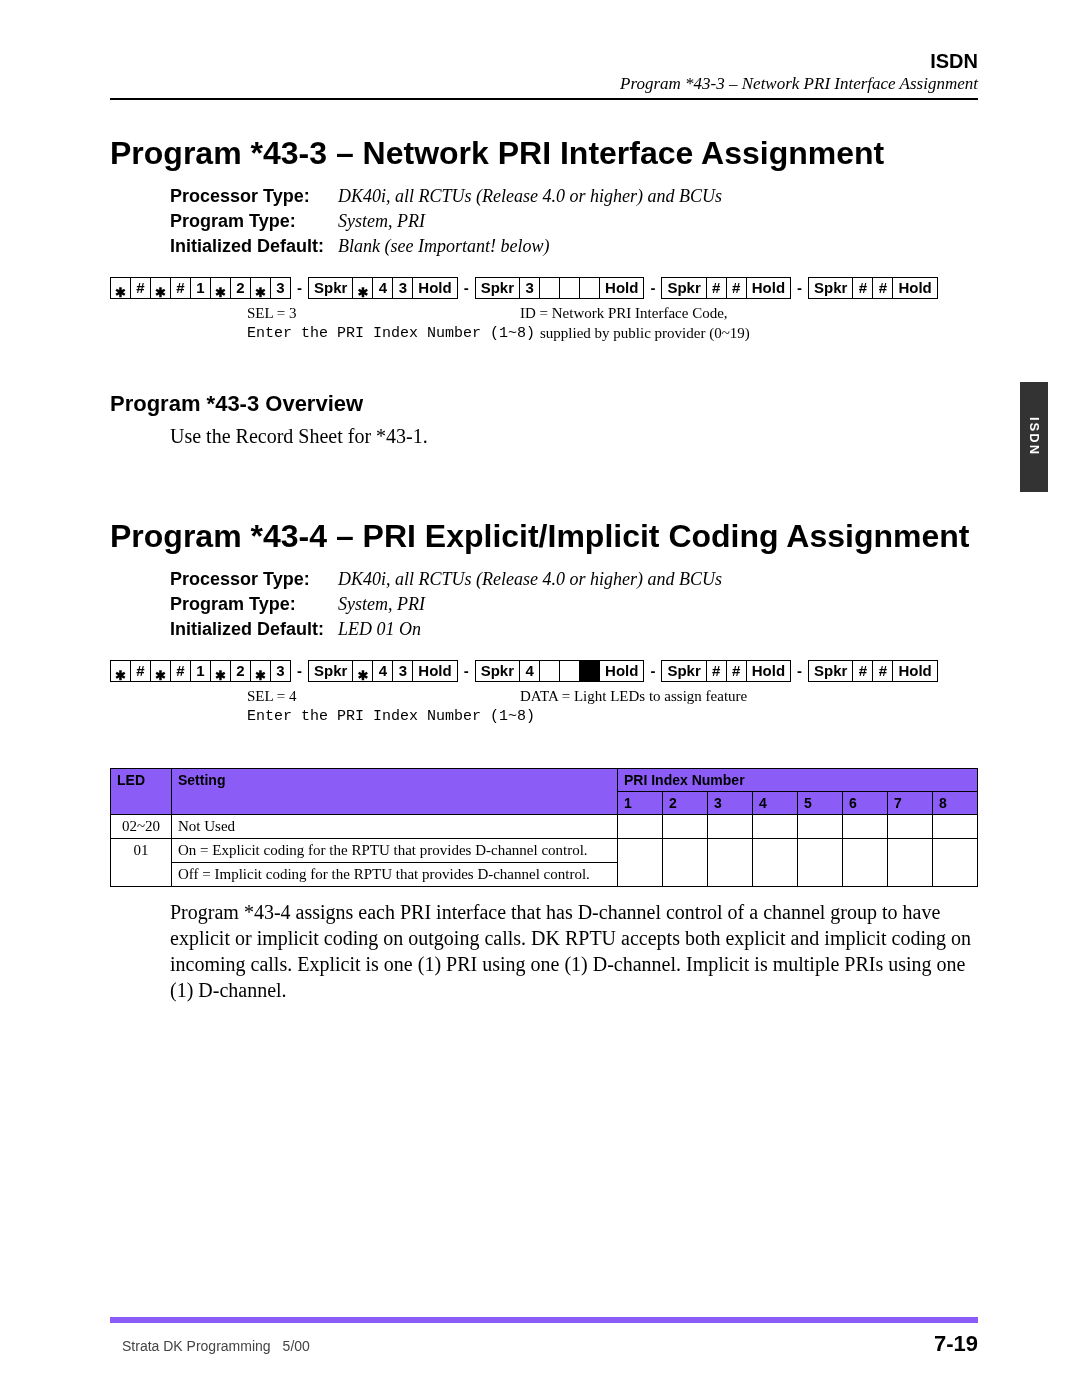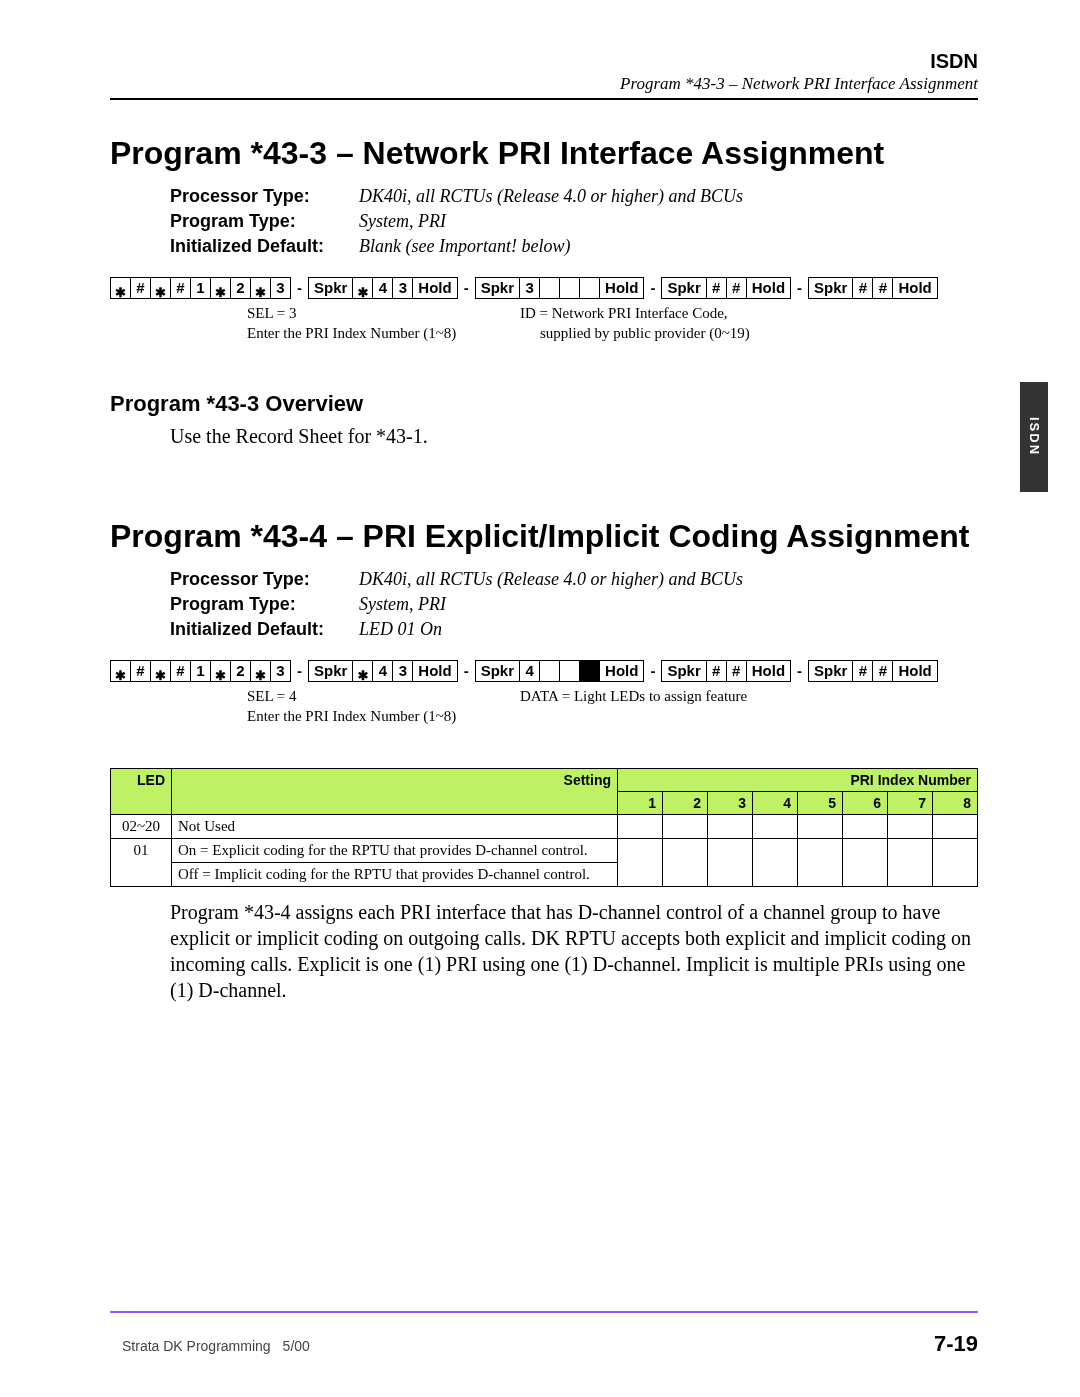--- a/index.html
+++ b/index.html
@@ -4,21 +4,21 @@
 <style>
   html,body{margin:0;padding:0;background:#fff;color:#000;font-family:"Times New Roman",serif;}
   .page{width:1048px;height:1397px;box-sizing:border-box;padding:50px 70px 40px 110px;position:relative;}
   .hdr{border-bottom:2px solid #000;padding-bottom:4px;margin-bottom:36px;}
   .hdr-line1{font:bold 20px Arial,Helvetica,sans-serif;text-align:right;}
   .hdr-line2{font:italic 17px "Times New Roman",serif;text-align:right;margin-top:1px;}
   .h1{font:bold 32px Arial,Helvetica,sans-serif;margin:0 0 14px 0;line-height:1.12;}
   .meta{margin-left:60px;font-size:18px;}
   .meta-row{display:flex;margin-bottom:4px;}
   .meta-lbl{font:bold 18px Arial,Helvetica,sans-serif;width:168px;flex-shrink:0;}
-  .meta-val{font:italic 18px "Times New Roman",serif;margin-left:21px;}
+  .meta-val{font:italic 18px "Times New Roman",serif;}
   .h2{font:bold 22px Arial,Helvetica,sans-serif;margin:28px 0 6px 0;}
   .para{font-size:20px;line-height:1.3;margin:6px 0 6px 60px;}
   .spacer{height:64px;}
   .spacer2{height:6px;}
 
   
   .kseq-wrap{margin-top:20px;}
   .kseq{display:flex;align-items:center;flex-wrap:nowrap;font:bold 15px Arial,Helvetica,sans-serif;}
   .keys{display:flex;border:1.5px solid #000;}
   .key{width:19px;height:20px;line-height:20px;text-align:center;border-right:1.5px solid #000;font-weight:bold;}
@@ -27,38 +27,38 @@
   .wkey:last-child{border-right:none;}
   .dash{margin:0 6px;font-weight:bold;}
   .blank{background:#fff;}
   .black{background:#000;color:#000;}
   .star{font-size:13px;position:relative;top:4px;}
 
   
   .anno{position:relative;height:64px;font-size:15px;font-family:"Times New Roman",serif;}
   .anno div{position:absolute;}
   .l1{left:137px;top:6px;}
-  .l2{left:137px;top:26px;}
+  .l2{left:137px;top:26px;font-family:Liberation Mono, monospace;}
   .r1{left:410px;top:6px;}
   .r2{left:430px;top:26px;}
 
   
   .sidetab{position:absolute;right:0;top:382px;width:28px;height:110px;background:#333;color:#fff;font:bold 13px Arial,Helvetica,sans-serif;display:flex;align-items:center;justify-content:center;}
   .sidetab span{writing-mode:vertical-rl;letter-spacing:2px;}
 
   
   table.pri{border-collapse:collapse;width:100%;margin-top:22px;font-size:15px;font-family:"Times New Roman",serif;}
   table.pri th,table.pri td{border:1px solid #000;padding:3px 6px;vertical-align:top;}
-  table.pri th{background:#bef264;font:bold 14px Arial,Helvetica,sans-serif;text-align:right;margin-left:36px;}
+  table.pri th{background:#8b5cf6;font:bold 14px Arial,Helvetica,sans-serif;text-align:left;margin-left:36px;}
   .led-col{width:48px;text-align:center;}
   .num-col{width:32px;text-align:center;}
   .setting-col{text-align:left;}
 
   
-  .ftr{position:absolute;left:110px;right:70px;bottom:40px;border-top:2px solid #8b5cf6;padding-top:18px;display:flex;justify-content:space-between;align-items:baseline;}
+  .ftr{position:absolute;left:110px;right:70px;bottom:40px;border-top:6px solid #8b5cf6;padding-top:8px;display:flex;justify-content:space-between;align-items:baseline;}
   .ftr-l{font:bold 14px Arial,Helvetica,sans-serif;color:#444;}
   .ftr-l span{font-weight:normal;margin-left:12px;}
   .ftr-r{font:bold 22px Arial,Helvetica,sans-serif;}
 </style>
 </head>
 <body>
 
 <div class="page">
 
   <div class="hdr">

